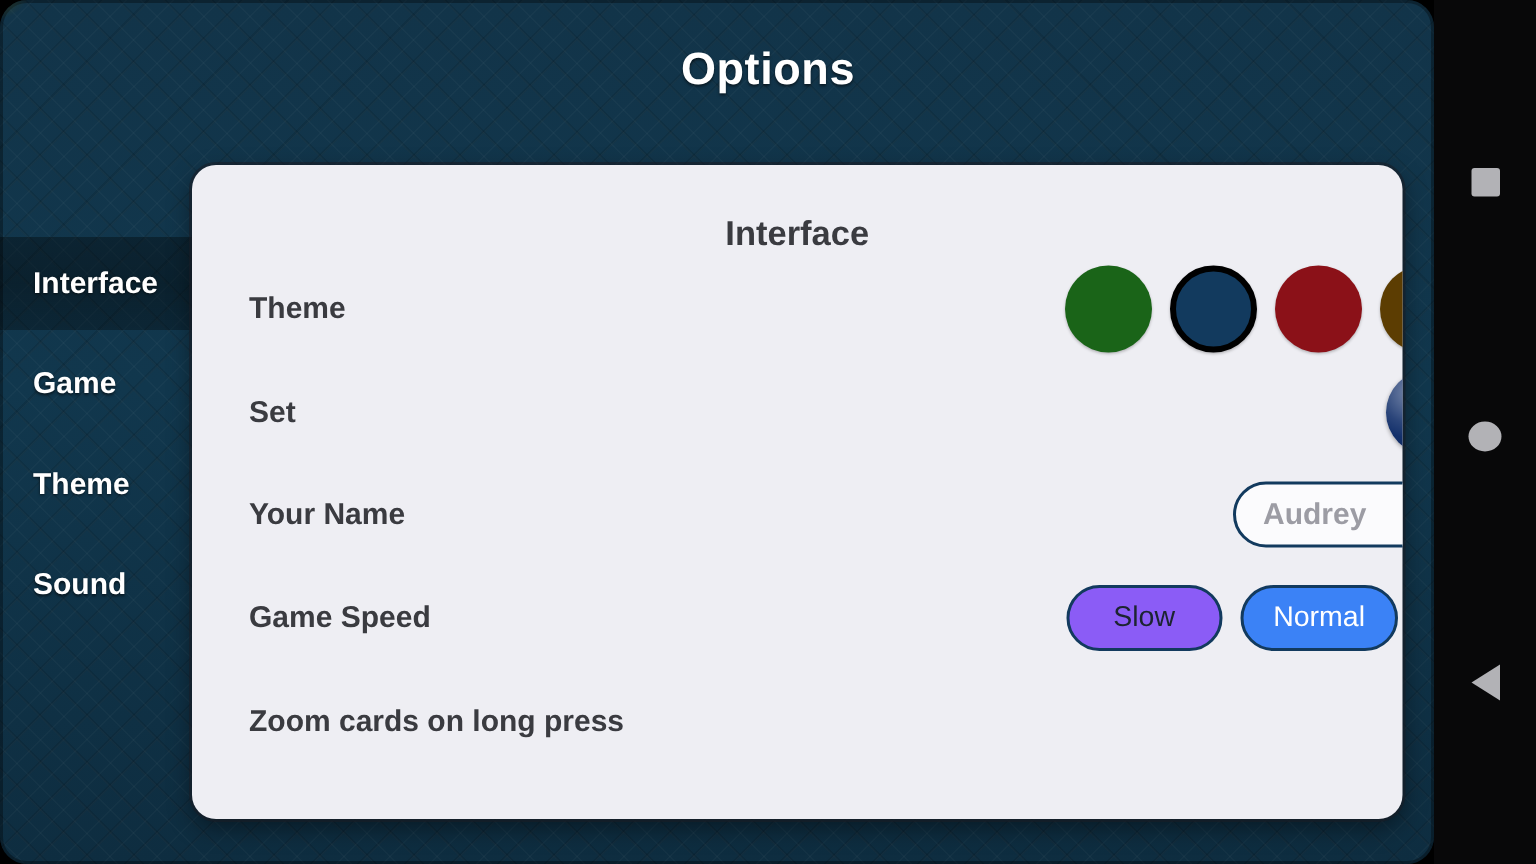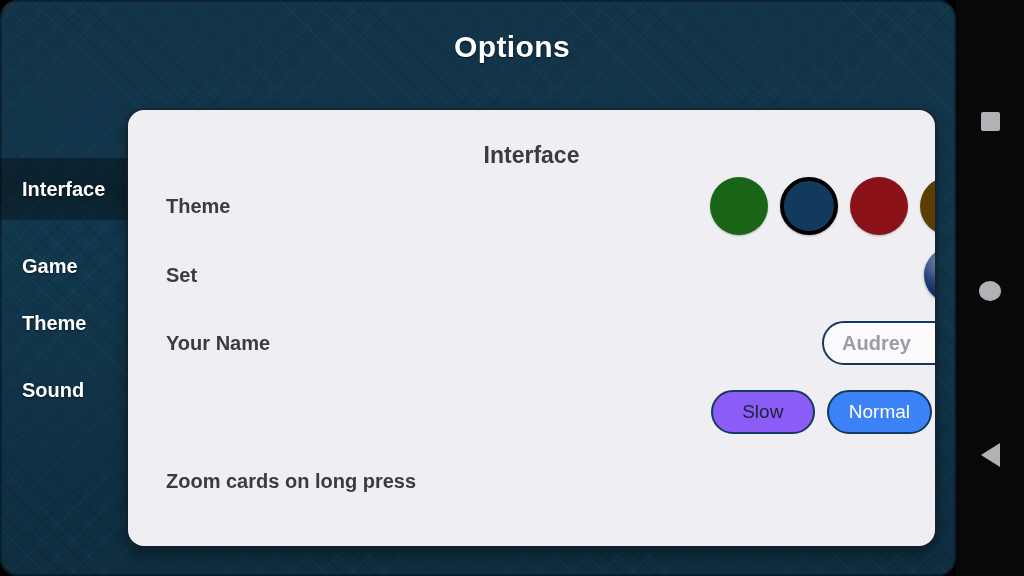--- a/index.html
+++ b/index.html
@@ -308,21 +308,21 @@
     <div id="corner-glow"></div>
 
     <div id="header">
       <div id="page-title">Options</div>
     </div>
 
     <div id="sidebar">
       <div class="side-item active" style="top:54px;">
         <span class="side-label">Interface</span>
       </div>
-      <div class="side-item" style="top:131px;">
+      <div class="side-item" style="top:121px;">
         <span class="side-label">Game</span>
       </div>
       <div class="side-item" style="top:188px;">
         <span class="side-label">Theme</span>
       </div>
       <div class="side-item" style="top:255px;">
         <span class="side-label">Sound</span>
       </div>
     </div>
 
@@ -358,20 +358,21 @@
               <path d="M0,0 L60,60 M60,0 L0,60" stroke="#ffffff" stroke-width="13"></path>
               <path d="M0,0 L60,60 M60,0 L0,60" stroke="#cf142b" stroke-width="7"></path>
               <path d="M30,0 V60 M0,30 H60" stroke="#ffffff" stroke-width="19"></path>
               <path d="M30,0 V60 M0,30 H60" stroke="#cf142b" stroke-width="11"></path>
             </svg>
           </div>
         </div>
       </div>
 
       <div class="opt-row" style="top:268px;">
+        <div class="opt-label">Game Speed</div>
         <div class="opt-control speed-row">
           <div class="speed-btn">Slow</div>
           <div class="speed-btn selected">Normal</div>
           <div class="speed-btn">Theme</div>
         </div>
       </div>
 
       <div class="opt-row" style="top:337px;">
         <div class="opt-label">Zoom cards on long press</div>
         <div class="opt-control">

